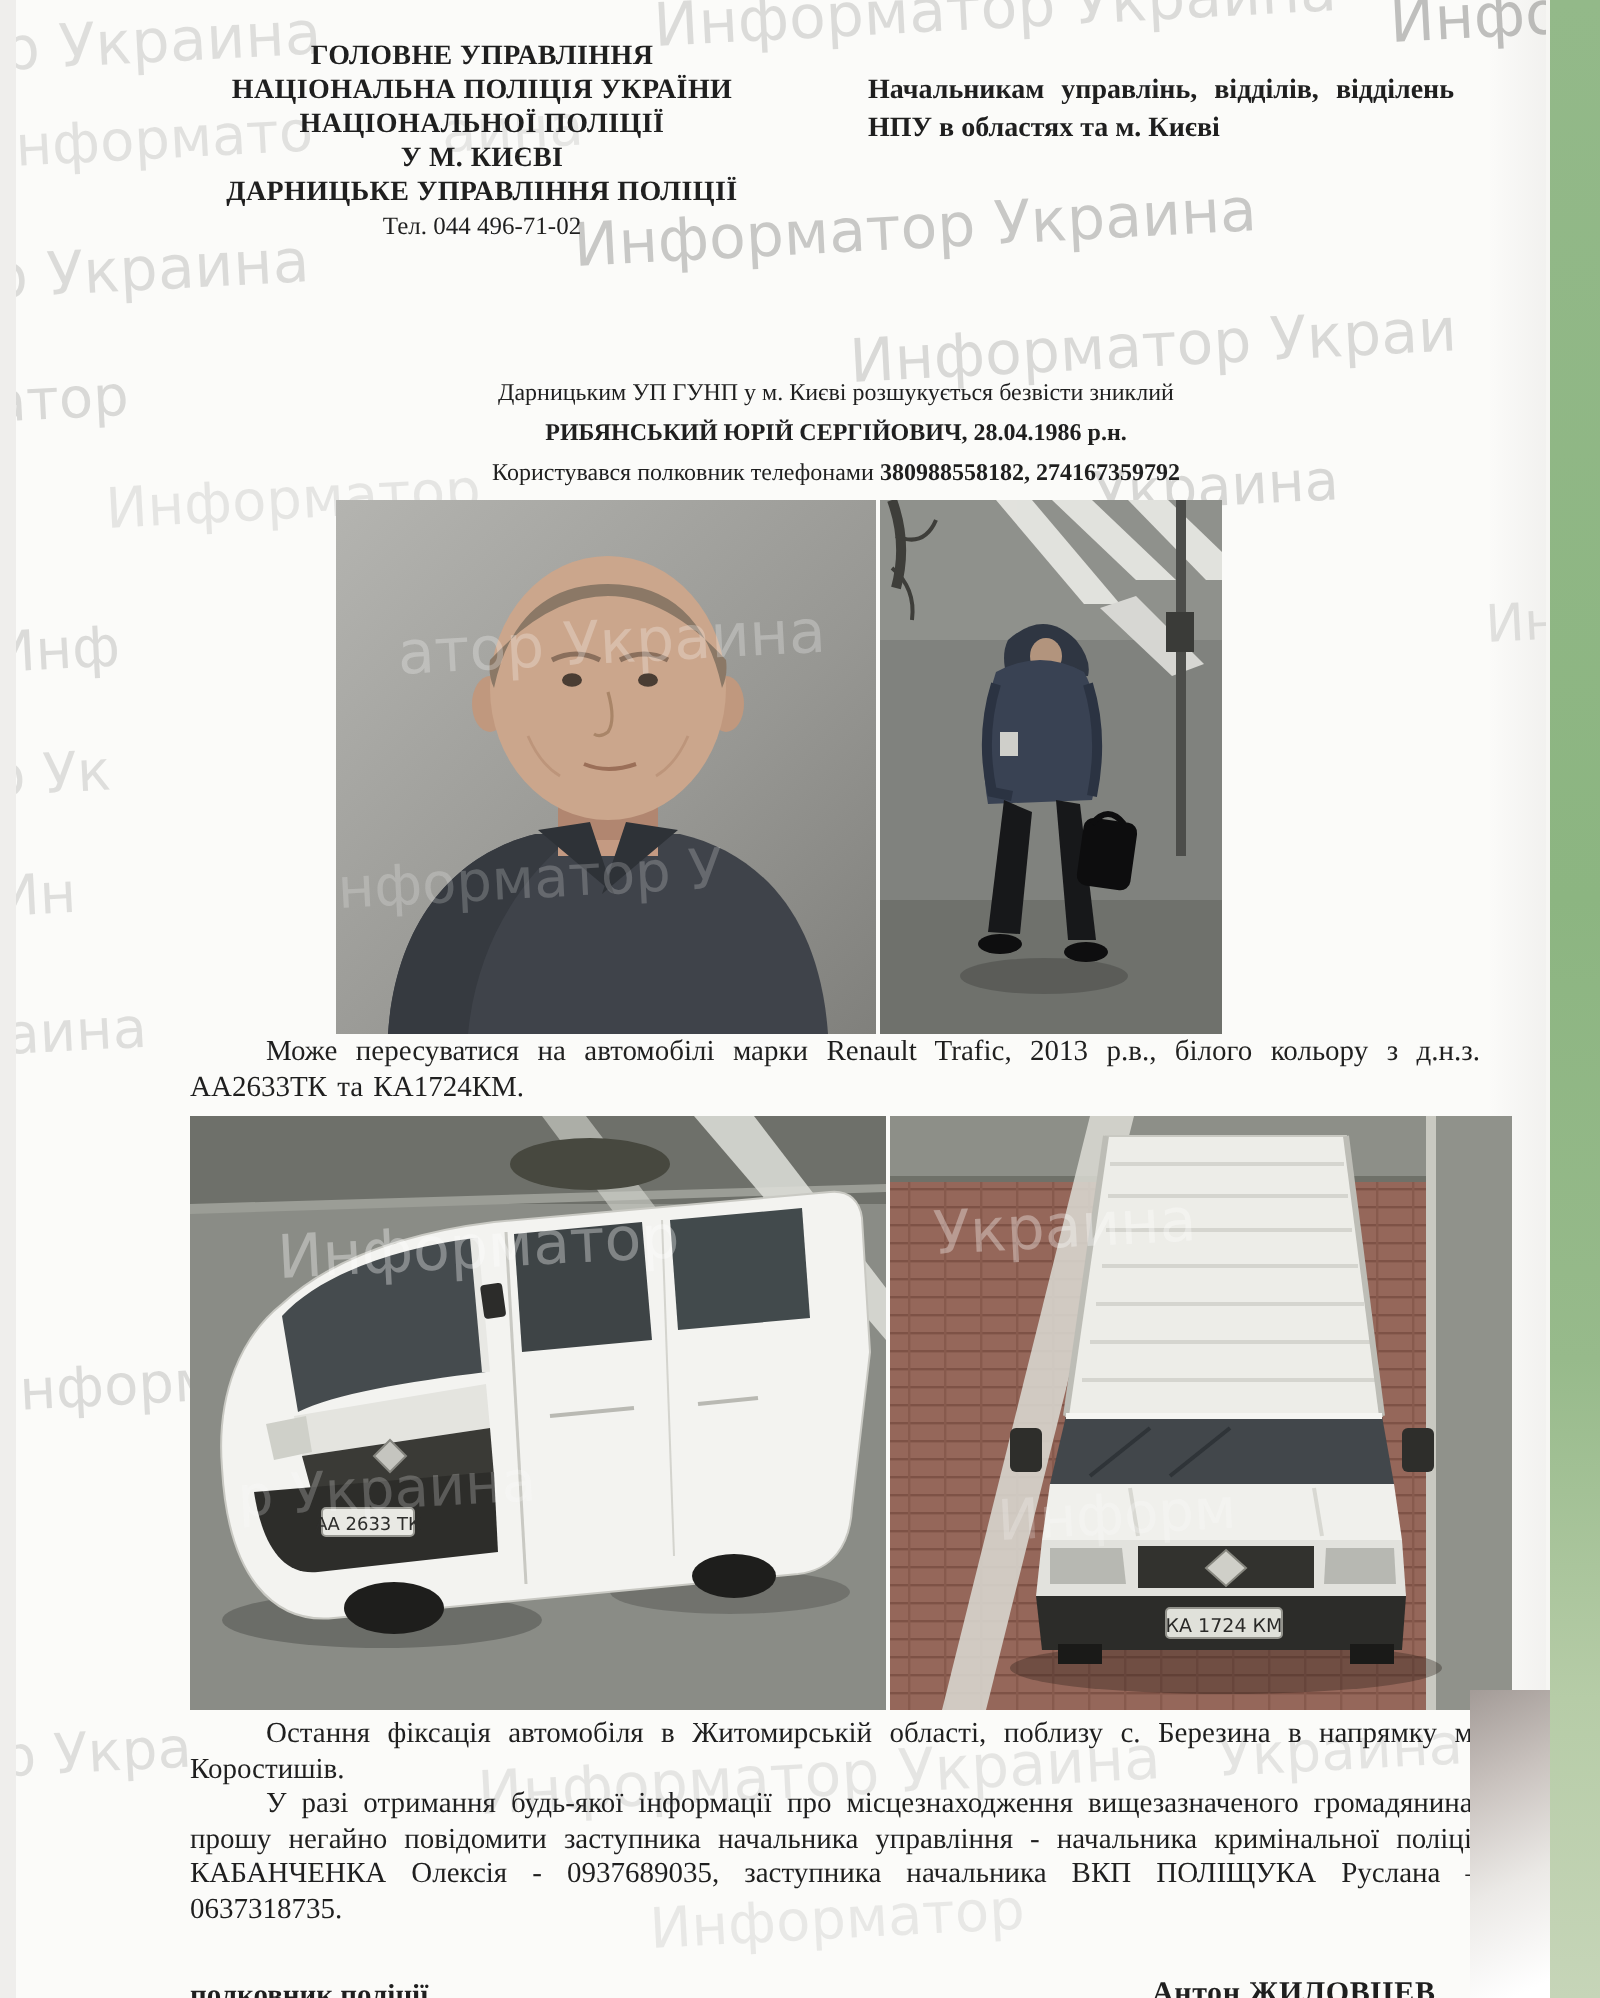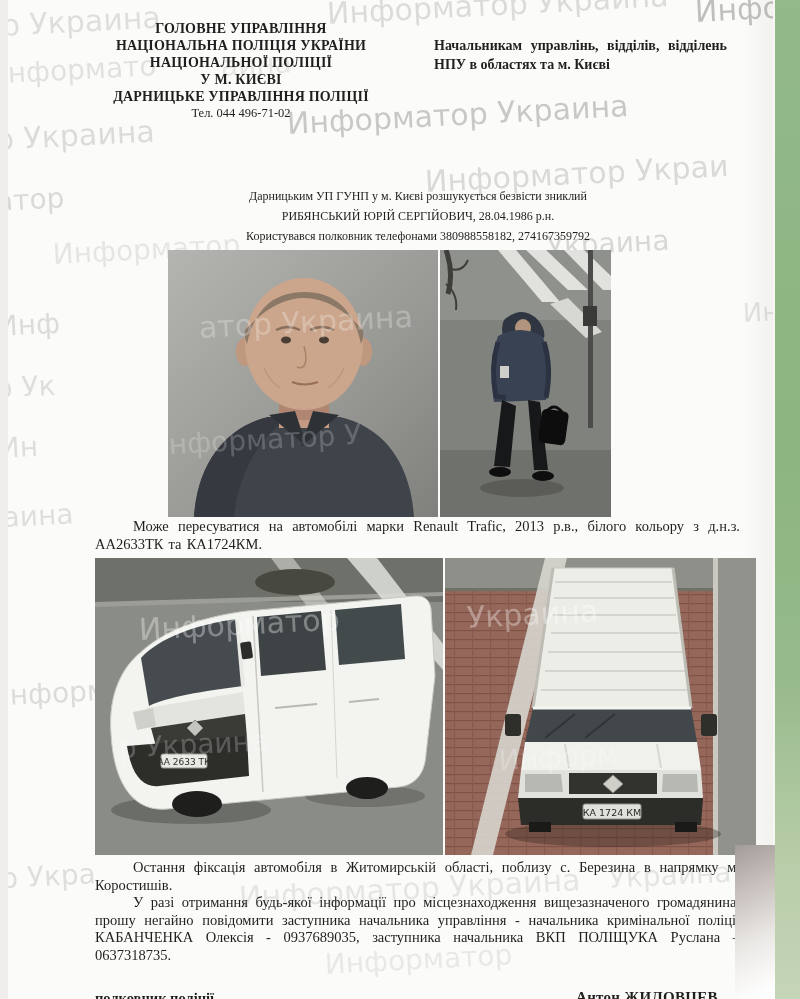--- a/index.html
+++ b/index.html
@@ -14,21 +14,21 @@
   
   .doc{position:absolute;z-index:2;}
   .hdr{left:95px;top:20px;width:292px;text-align:center;line-height:17px;}
   .hdr .b{font-weight:bold;font-size:14px;letter-spacing:.2px;}
   .hdr .s{font-size:12.5px;line-height:16px;}
   .addr{left:434px;top:36px;width:293px;font-weight:bold;font-size:14px;
         line-height:19px;text-align:justify;}
   .title{left:95px;top:148px;width:645px;text-align:center;font-weight:bold;
          font-size:17px;letter-spacing:2px;color:#9e2b22;}
   .intro{left:78px;top:186px;width:680px;text-align:center;font-size:12px;line-height:20px;}
-  .intro .b{font-weight:normal;}
+  .intro .b{font-weight:bold;}
   .body-par{left:95px;top:517px;width:645px;font-size:14.5px;line-height:18px;
             text-align:justify;text-indent:38px;word-spacing:1.5px;}
   .body-par2{left:95px;top:859px;width:645px;font-size:14.5px;line-height:17.5px;
              text-align:justify;word-spacing:1.5px;}
   .body-par2 p{margin:0;text-indent:38px;}
   .sig-pos{left:95px;top:971px;font-weight:bold;font-size:14.5px;margin-top:42px;}
   .sig-rank{left:95px;top:990px;font-weight:bold;font-size:14.5px;}
   .sig-name{left:576px;top:989px;font-weight:bold;font-size:15px;letter-spacing:.3px;}
   
   .photo{position:absolute;z-index:3;display:block;}

